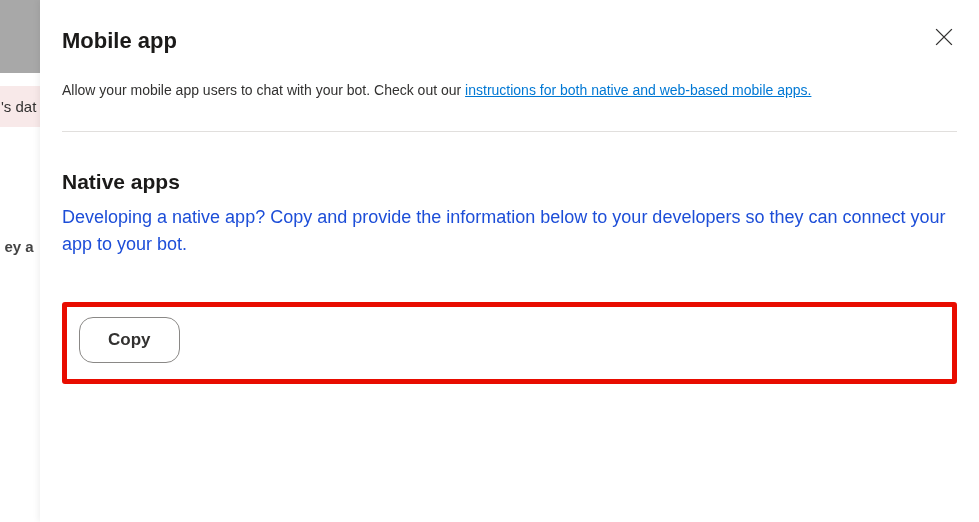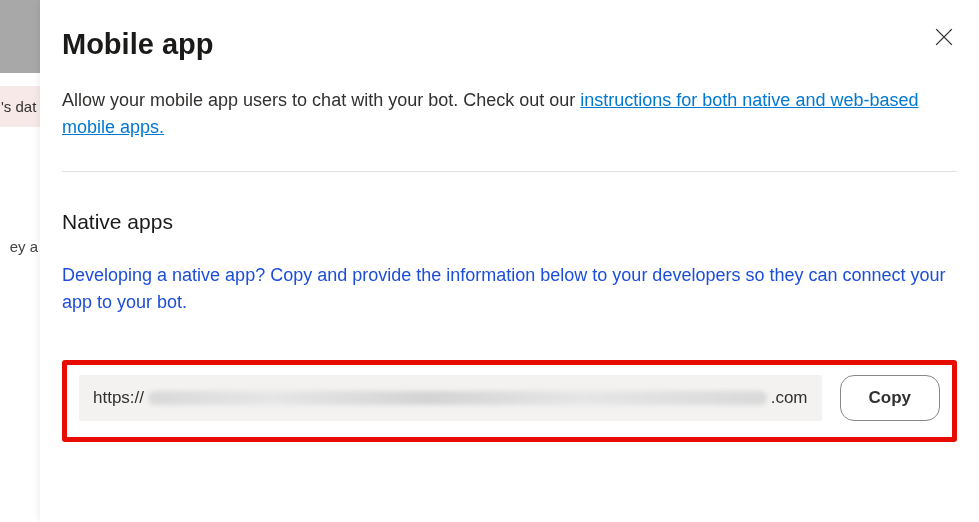--- a/index.html
+++ b/index.html
@@ -35,73 +35,74 @@
     }
     .bg-text2 {
       position: absolute;
       left: 0;
       top: 238px;
       font-size: 15px;
       color: #444;
       white-space: nowrap;
       width: 38px;
       overflow: hidden;
-      text-align: right;
+      text-align: center;
+      font-weight: bold;
     }
     .panel {
       position: absolute;
       left: 40px;
       top: 0;
       right: 0;
       bottom: 0;
       background: #fff;
       padding: 28px 22px 20px 22px;
       box-shadow: -2px 0 6px rgba(0,0,0,0.06);
     }
     .panel-header {
       display: flex;
       justify-content: space-between;
       align-items: flex-start;
       margin-bottom: 26px;
     }
     .panel-title {
-      font-size: 29px;
+      font-size: 22px;
       font-weight: 600;
       color: #1b1a19;
     }
     .close-btn {
       background: none;
       border: none;
       cursor: pointer;
       padding: 4px;
       margin-top: -4px;
       color: #323130;
     }
     .close-btn svg { width: 18px; height: 18px; display: block; }
     .description {
-      font-size: 18px;
+      font-size: 14px;
       line-height: 1.5;
       color: #323130;
       margin-bottom: 30px;
     }
     .link {
       color: #0078d4;
       text-decoration: underline;
       cursor: pointer;
     }
     .divider {
       border: none;
       border-top: 1px solid #e1dfdd;
       margin-bottom: 38px;
     }
     .section-title {
       font-size: 21px;
-      font-weight: 400;
+      font-weight: 700;
       color: #1b1a19;
-      margin-bottom: 28px;
+      margin-bottom: 10px;
     }
     .section-desc {
       font-size: 18px;
       line-height: 1.5;
       color: #1d4ed8;
       margin-bottom: 44px;
     }
     .token-box {
       border: 5px solid #e80c00;
       border-radius: 3px;
@@ -174,22 +175,17 @@
     <span>Allow your mobile app users to chat with your bot. Check out our </span><a class="link" href="#">instructions for both native and web-based mobile apps.</a>
   </p>
 
   <hr class="divider">
 
   <h2 class="section-title">Native apps</h2>
   <p class="section-desc">Developing a native app? Copy and provide the information below to your developers so they can connect your app to your bot.</p>
 
   <div class="token-box">
     <div class="token-row">
-      <div class="token-input">
-        <span>https://</span>
-        <span class="blurred"></span>
-        <span>.com</span>
-      </div>
       <button class="copy-btn">Copy</button>
     </div>
   </div>
 
 </div>
 
 </body></html>

